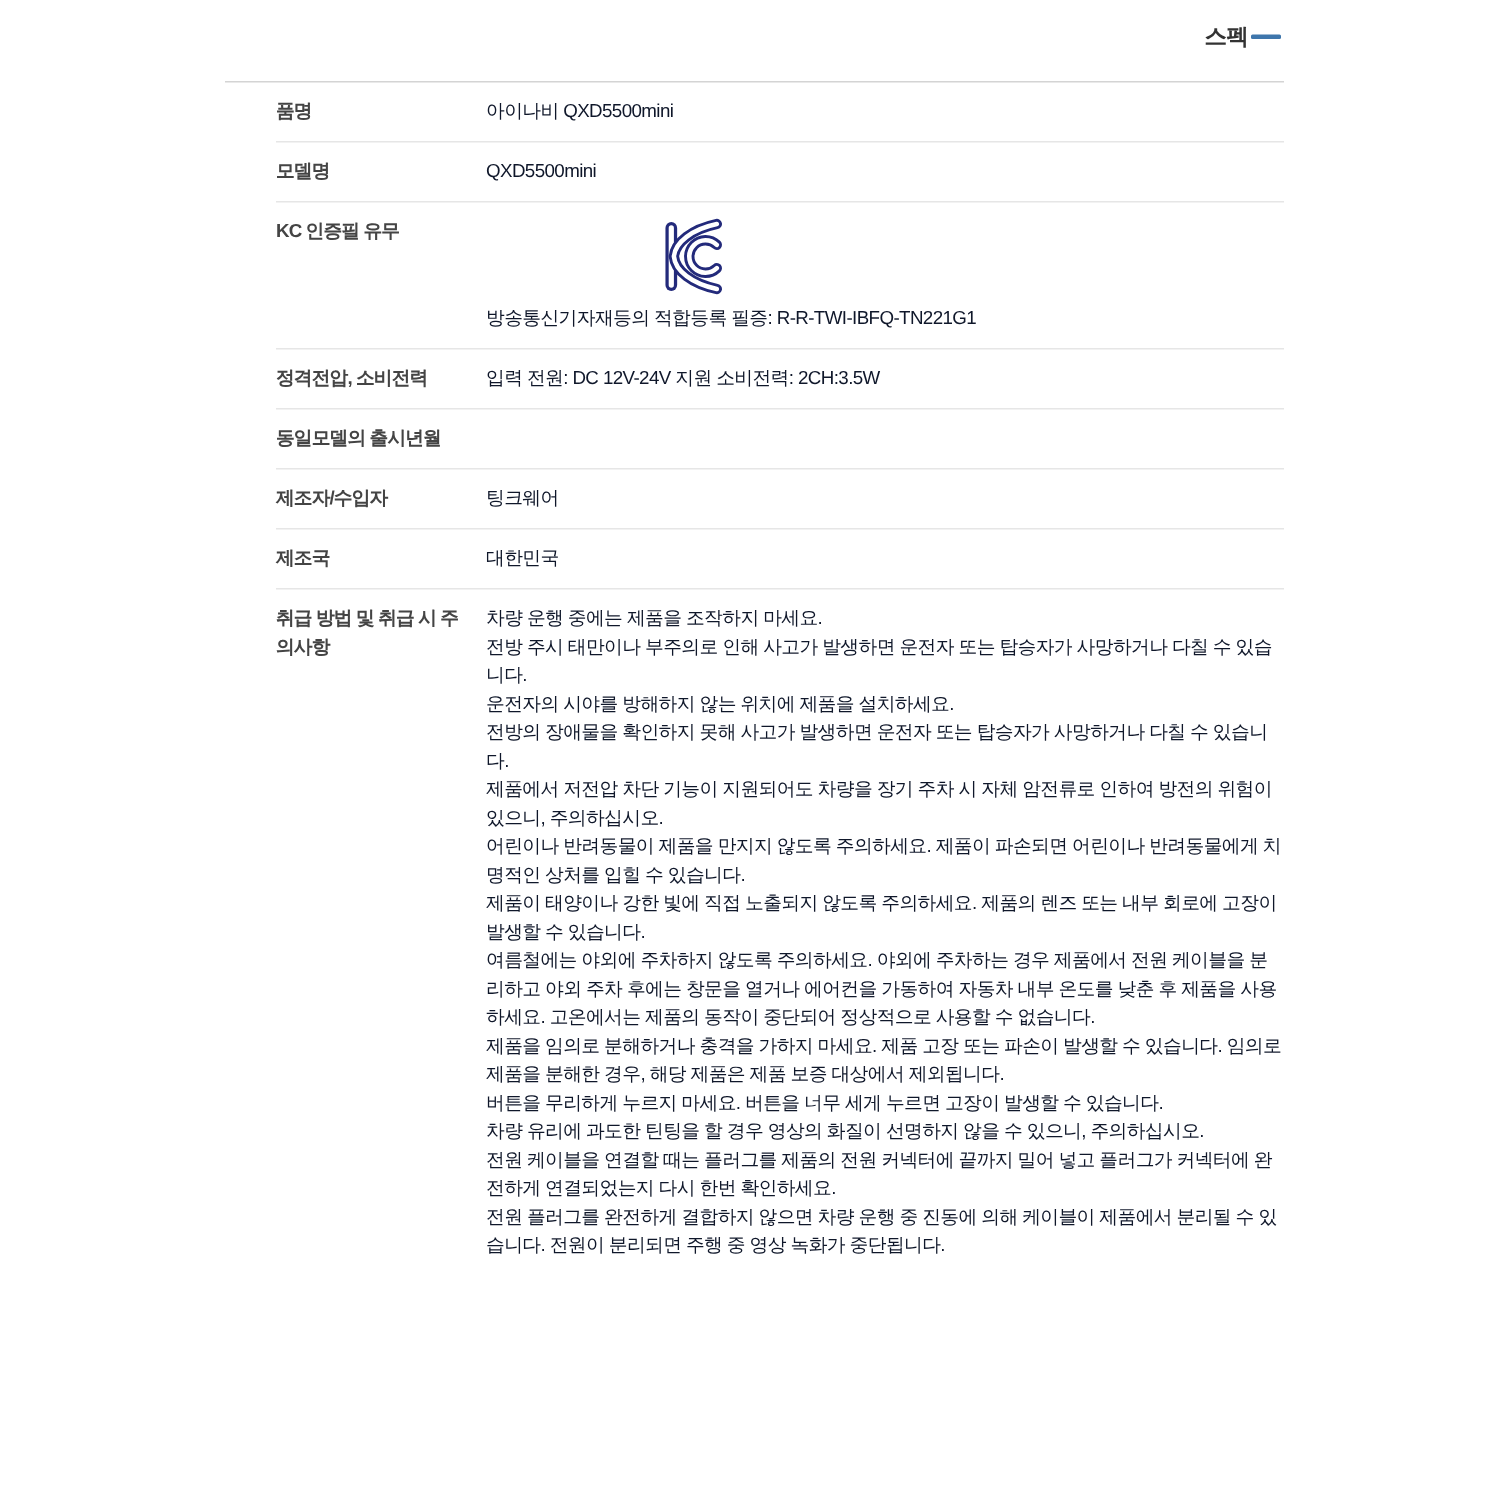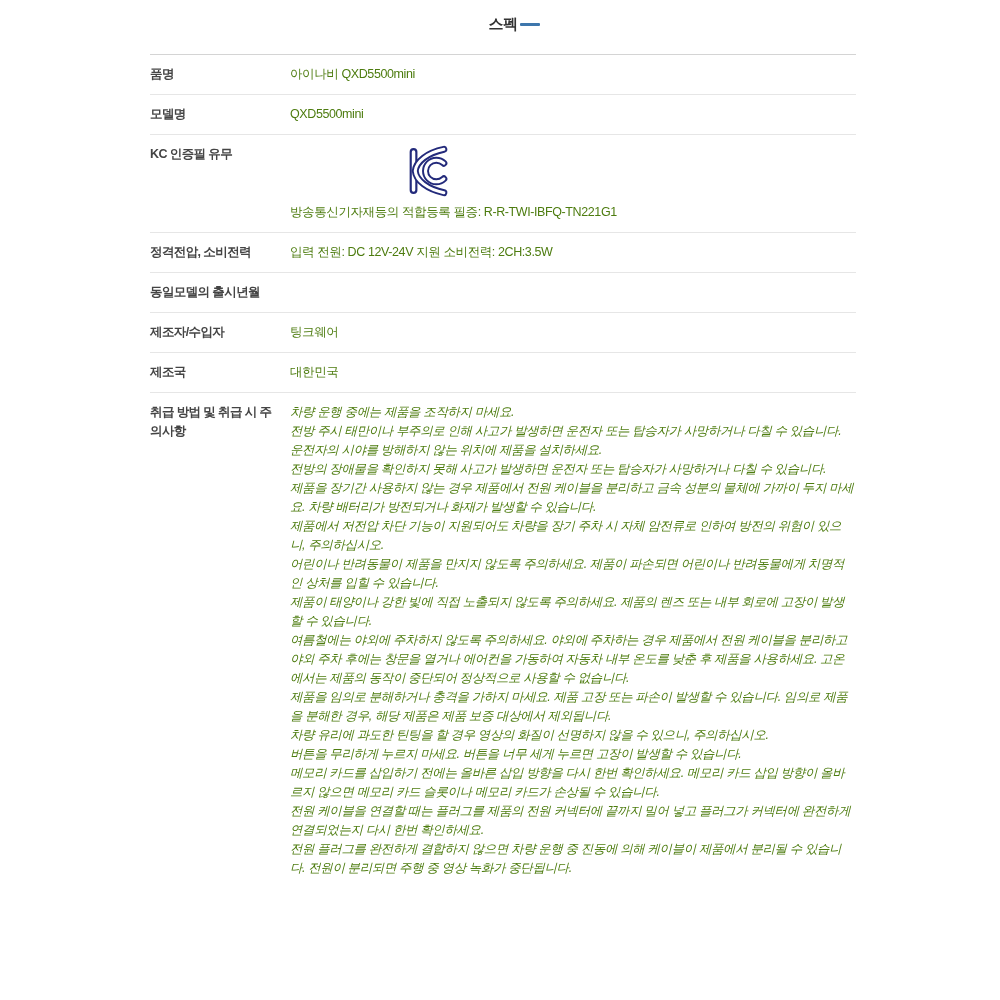--- a/index.html
+++ b/index.html
@@ -6,50 +6,51 @@
   html,body { background:#ffffff; }
   body {
     width:1000px; height:1000px;
     font-family:"Liberation Sans","DejaVu Sans",sans-serif;
     color:#333; position:relative;
   }
   .spec-section {
     position:absolute; left:150px; top:8px; width:706px;
   }
   .section-header {
-    display:flex; align-items:center; justify-content:center;
+    display:flex; align-items:center; justify-content:flex-end;
     padding:4px 0 18px 0;
     margin-left:24px;
   }
   .section-title {
     font-size:15px; font-weight:bold; color:#333; letter-spacing:-0.5px;
   }
   .collapse-btn {
     width:24px; height:24px; border:none; background:transparent;
     display:flex; align-items:center; justify-content:center; cursor:pointer;
   }
   .minus-bar { width:20px; height:3px; background:#3e76ac; border-radius:1px; }
   .spec-table { width:100%; border-top:1px solid #d4d4d4; }
   .spec-row {
     display:flex; border-bottom:1px solid #e6e6e6;
     padding:10px 0;
+    margin-left:34px;
   }
   .spec-row:last-child { border-bottom:none; }
   .spec-label {
     width:140px; flex:none;
     font-size:12.5px; font-weight:bold; color:#444;
     line-height:19px; letter-spacing:-0.6px; padding-right:8px;
   }
   .spec-value {
-    flex:1; font-size:12.5px; color:#4d7c0f;
+    flex:1; font-size:12.5px; color:#0f172a;
     line-height:19px; letter-spacing:-0.4px;
   }
   .kc-logo-wrap { margin:0 0 6px 112px; width:56px; height:52px; }
   .value-line { margin:0; }
-  .lines p { margin:0;font-style:italic; }
+  .lines p { margin:0; }
 </style>
 </head>
 <body>
 
 <div class="spec-section">
 
   <div class="section-header">
     <span class="section-title">스펙</span>
     <button class="collapse-btn">
       <span class="minus-bar"></span>
@@ -108,28 +109,26 @@
       <div class="spec-value">대한민국</div>
     </div>
 
     <div class="spec-row">
       <div class="spec-label">취급 방법 및 취급 시 주의사항</div>
       <div class="spec-value lines">
           <p>차량 운행 중에는 제품을 조작하지 마세요.</p>
           <p>전방 주시 태만이나 부주의로 인해 사고가 발생하면 운전자 또는 탑승자가 사망하거나 다칠 수 있습니다.</p>
           <p>운전자의 시야를 방해하지 않는 위치에 제품을 설치하세요.</p>
           <p>전방의 장애물을 확인하지 못해 사고가 발생하면 운전자 또는 탑승자가 사망하거나 다칠 수 있습니다.</p>
-          <p>제품을 장기간 사용하지 않는 경우 제품에서 전원 케이블을 분리하고 금속 성분의 물체에 가까이 두지 마세요. 차량 배터리가 방전되거나 화재가 발생할 수 있습니다.</p>
           <p>제품에서 저전압 차단 기능이 지원되어도 차량을 장기 주차 시 자체 암전류로 인하여 방전의 위험이 있으니, 주의하십시오.</p>
           <p>어린이나 반려동물이 제품을 만지지 않도록 주의하세요. 제품이 파손되면 어린이나 반려동물에게 치명적인 상처를 입힐 수 있습니다.</p>
           <p>제품이 태양이나 강한 빛에 직접 노출되지 않도록 주의하세요. 제품의 렌즈 또는 내부 회로에 고장이 발생할 수 있습니다.</p>
           <p>여름철에는 야외에 주차하지 않도록 주의하세요. 야외에 주차하는 경우 제품에서 전원 케이블을 분리하고 야외 주차 후에는 창문을 열거나 에어컨을 가동하여 자동차 내부 온도를 낮춘 후 제품을 사용하세요. 고온에서는 제품의 동작이 중단되어 정상적으로 사용할 수 없습니다.</p>
           <p>제품을 임의로 분해하거나 충격을 가하지 마세요. 제품 고장 또는 파손이 발생할 수 있습니다. 임의로 제품을 분해한 경우, 해당 제품은 제품 보증 대상에서 제외됩니다.</p>
+          <p>버튼을 무리하게 누르지 마세요. 버튼을 너무 세게 누르면 고장이 발생할 수 있습니다.</p>
           <p>차량 유리에 과도한 틴팅을 할 경우 영상의 화질이 선명하지 않을 수 있으니, 주의하십시오.</p>
-          <p>버튼을 무리하게 누르지 마세요. 버튼을 너무 세게 누르면 고장이 발생할 수 있습니다.</p>
-          <p>메모리 카드를 삽입하기 전에는 올바른 삽입 방향을 다시 한번 확인하세요. 메모리 카드 삽입 방향이 올바르지 않으면 메모리 카드 슬롯이나 메모리 카드가 손상될 수 있습니다.</p>
           <p>전원 케이블을 연결할 때는 플러그를 제품의 전원 커넥터에 끝까지 밀어 넣고 플러그가 커넥터에 완전하게 연결되었는지 다시 한번 확인하세요.</p>
           <p>전원 플러그를 완전하게 결합하지 않으면 차량 운행 중 진동에 의해 케이블이 제품에서 분리될 수 있습니다. 전원이 분리되면 주행 중 영상 녹화가 중단됩니다.</p>
         </div>
     </div>
 
   </div>
 </div>
 
 </body></html>

